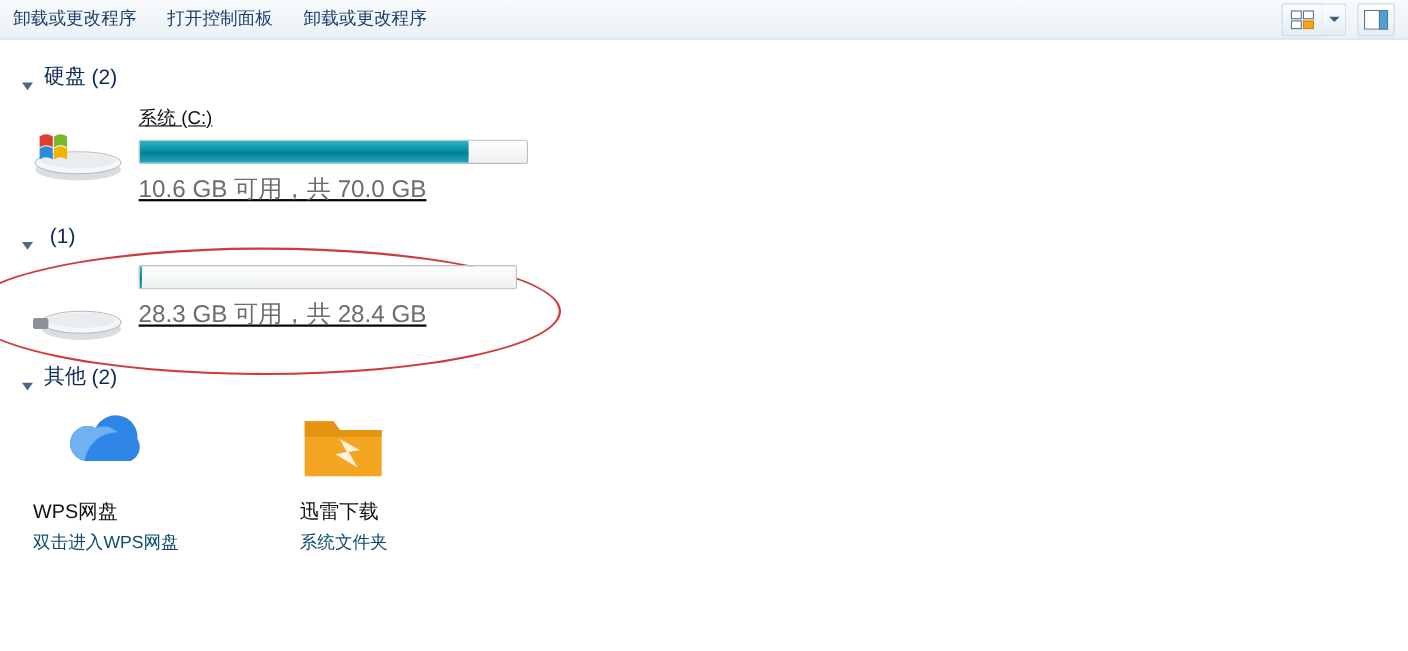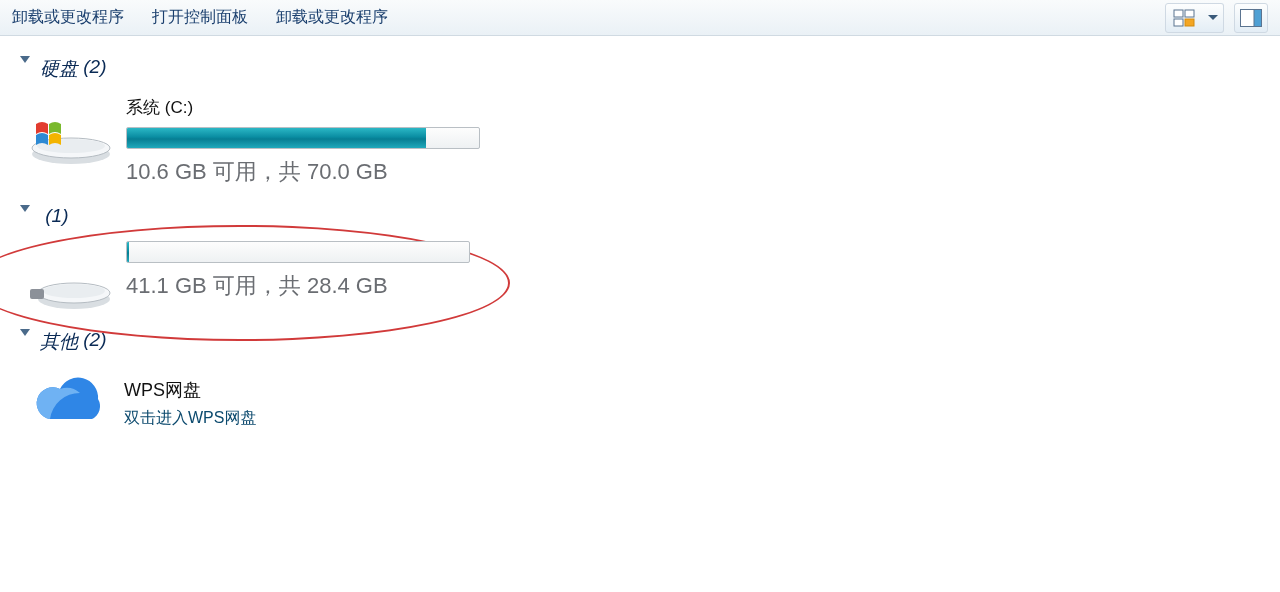--- a/index.html
+++ b/index.html
@@ -51,26 +51,25 @@
       align-items: center;
       justify-content: center;
       background: linear-gradient(to bottom,#fdfefe,#e3edf5);
       cursor: pointer;
     }
 
     .content { padding: 14px 10px; }
 
     .group-header {
       display: flex;
-      align-items: flex-start;
+      align-items: flex-end;
       color: #0a2a55;
       font-size: 19px;
       margin: 18px 0 14px 4px;
       cursor: pointer;
-      font-style: italic;
     }
     .group-header:first-child { margin-top: 6px; }
     .disclosure {
       width: 0; height: 0;
       border-left: 5px solid transparent;
       border-right: 5px solid transparent;
       border-top: 7px solid #4a6a8a;
       transform: rotate(0deg);
       margin-right: 10px;
       margin-left: 6px;
@@ -79,20 +78,21 @@
     .drives-row {
       display: flex;
       gap: 40px;
       padding-left: 20px;
     }
     .drive {
       display: flex;
       gap: 14px;
       align-items: flex-start;
       position: relative;
+      text-decoration: underline;
     }
     .drive-icon {
       width: 82px;
       margin-top: 20px;
     }
     .drive-body { }
     .drive-title {
       font-size: 17px;
       color: #111;
       margin-bottom: 8px;
@@ -125,21 +125,21 @@
       border-radius: 50%;
       pointer-events: none;
     }
 
     .other-row {
       display: flex;
       gap: 110px;
       padding-left: 20px;
       align-items: center;
     }
-    .other-item { display: flex; gap: 16px; align-items: center; }
+    .other-item { display: flex; gap: 16px; align-items: center; flex-direction: column; }
     .other-icon { width: 78px; height: 68px; }
     .other-title { font-size: 18px; color: #111; margin-bottom: 6px; }
     .other-sub { font-size: 16px; color: #0c4a6e; }
   </style>
 </head>
 <body>
 
 <div class="toolbar">
   <span class="toolbar-link">卸载或更改程序</span>
   <span class="toolbar-link">打开控制面板</span>
@@ -211,21 +211,21 @@
       <svg class="drive-icon" viewBox="0 0 82 50">
         <ellipse cx="44" cy="38" rx="36" ry="10" fill="#d9dee2"></ellipse>
         <ellipse cx="44" cy="32" rx="36" ry="10" fill="#f5f7f9" stroke="#b5bcc2"></ellipse>
         <ellipse cx="44" cy="30" rx="31" ry="7" fill="#e9edf0"></ellipse>
         <rect x="0" y="28" width="14" height="10" rx="2" fill="#8c9199"></rect>
       </svg>
       <div class="drive-body">
         <div class="progress empty">
             <div class="fill" style="width:0.5%"></div>
           </div>
-        <div class="drive-size">41.1 GB 可用，共 28.4 GB</div>
+        <div class="drive-size">28.3 GB 可用，共 28.4 GB</div>
       </div>
     </div>
   </div>
 
   <div class="group-header">
     <span class="disclosure"></span>
     <span>其他</span>&nbsp;
     <span>(2)</span>
   </div>
 
@@ -234,15 +234,26 @@
       <svg class="other-icon" viewBox="0 0 78 68">
         <path d="M20 50 a16 16 0 1 1 10 -30 a20 20 0 0 1 38 10 a14 14 0 0 1 -6 20 Z" fill="#2f86e6"></path>
         <path d="M20 50 a16 16 0 1 1 10 -30 a20 20 0 0 1 20 4 a30 30 0 0 0 -30 26 Z" fill="#6fb2f3"></path>
       </svg>
       <div>
         <div class="other-title">WPS网盘</div>
         <div class="other-sub">双击进入WPS网盘</div>
       </div>
     </div>
 
+    <div class="other-item">
+      <svg class="other-icon" viewBox="0 0 78 68">
+        <path d="M4 14 h26 l6 8 h38 v42 h-70 Z" fill="#f4a623"></path>
+        <path d="M4 14 h26 l6 8 h38 v6 h-70 Z" fill="#e59412"></path>
+        <path d="M36 30 l18 10 -10 2 8 14 -20 -12 10 -2 Z" fill="#fff" opacity="0.85"></path>
+      </svg>
+      <div>
+        <div class="other-title">迅雷下载</div>
+        <div class="other-sub">系统文件夹</div>
+      </div>
+    </div>
   </div>
 
 </div>
 
 </body></html>

